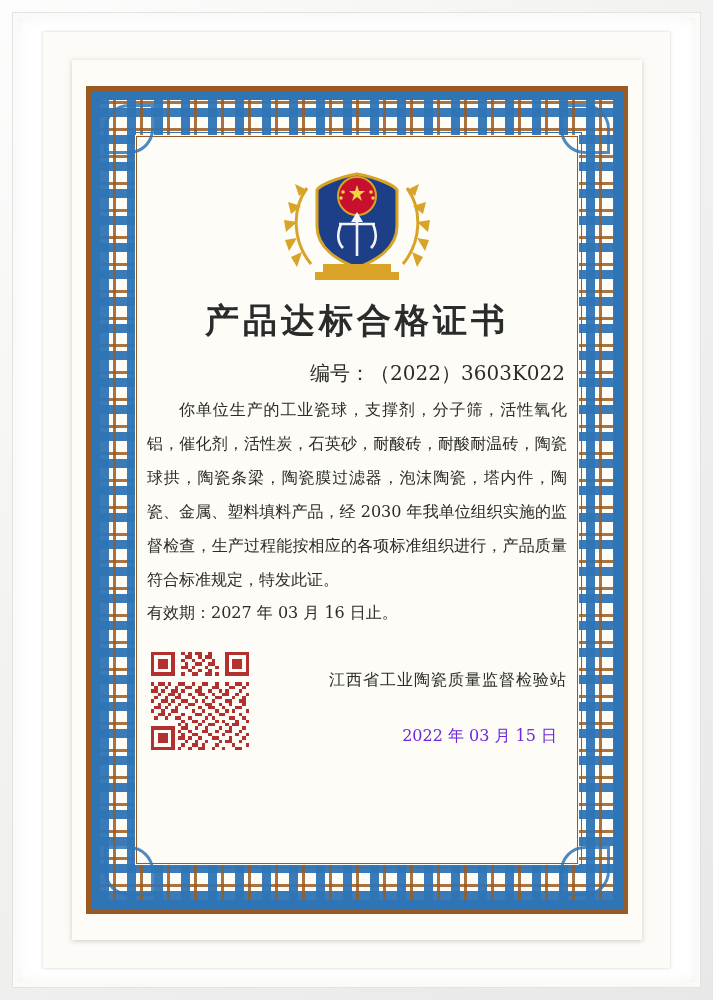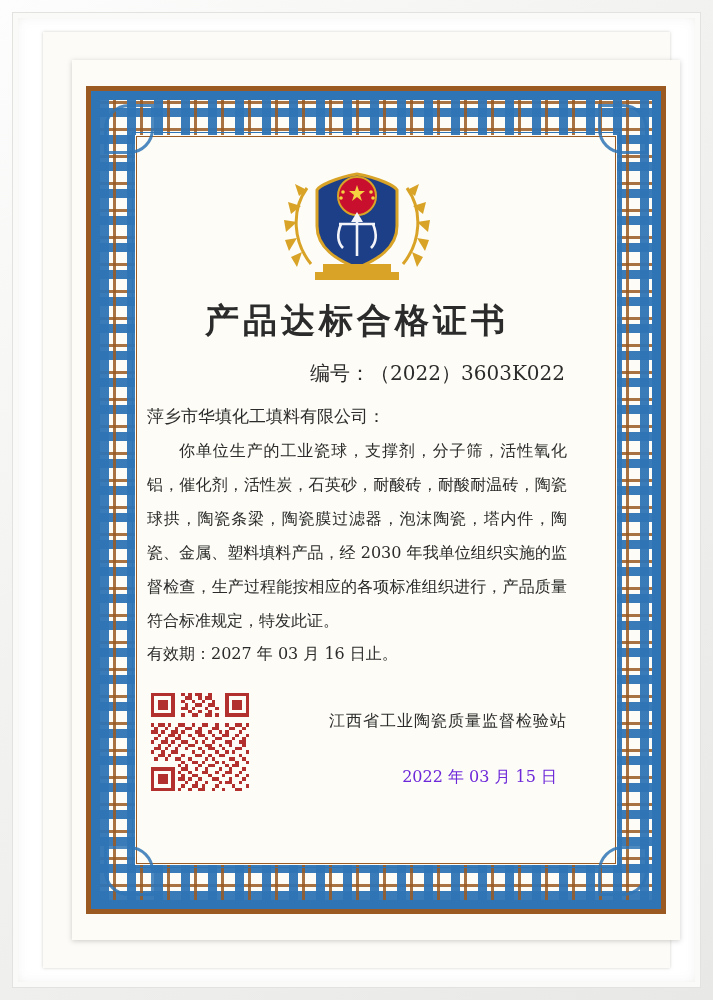--- a/index.html
+++ b/index.html
@@ -43,21 +43,20 @@
 
   
   .cert {
     position: absolute;
     left: 72px; top: 60px;
     width: 570px;
     height: 880px;
     background: #fdfcf6;
     box-shadow: 0 1px 5px rgba(110,110,105,0.33);
     overflow: hidden;
-    padding-left: 38px;
   }
 
   
   .border-brown {
     position: absolute;
     left: 14px; top: 26px; right: 14px; bottom: 26px;
     border: 5px solid #9a5a22;
     box-sizing: border-box;
   }
   .border-blue-band {
@@ -266,21 +265,20 @@
           <rect x="38" y="112" width="84" height="8" fill="#d8a326"></rect>
         </svg>
       </div>
 
       <div class="title">产品达标合格证书</div>
 
       <div class="serial">
         <span>编号：</span><span>（2022）3603K022</span>
       </div>
 
-      <div class="addressee">萍乡市华填化工填料有限公司：</div>
 
       <div class="body-text">你单位生产的工业瓷球，支撑剂，分子筛，活性氧化铝，催化剂，活性炭，石英砂，耐酸砖，耐酸耐温砖，陶瓷球拱，陶瓷条梁，陶瓷膜过滤器，泡沫陶瓷，塔内件，陶瓷、金属、塑料填料产品，经 2030 年我单位组织实施的监督检查，生产过程能按相应的各项标准组织进行，产品质量符合标准规定，特发此证。</div>
 
       <div class="validity">
         <span>有效期：</span><span>2027 年 03 月 16 日止。</span>
       </div>
 
       <div class="issuer-block">
         <div class="qr">
           <svg width="98" height="98" viewBox="0 0 29 29" shape-rendering="crispEdges">

